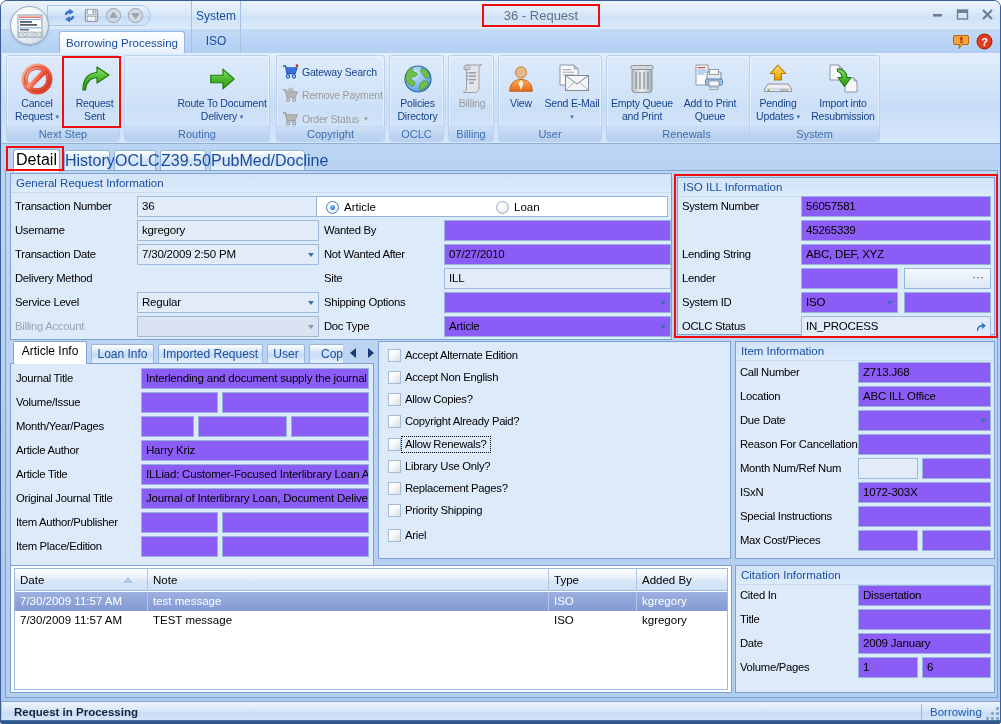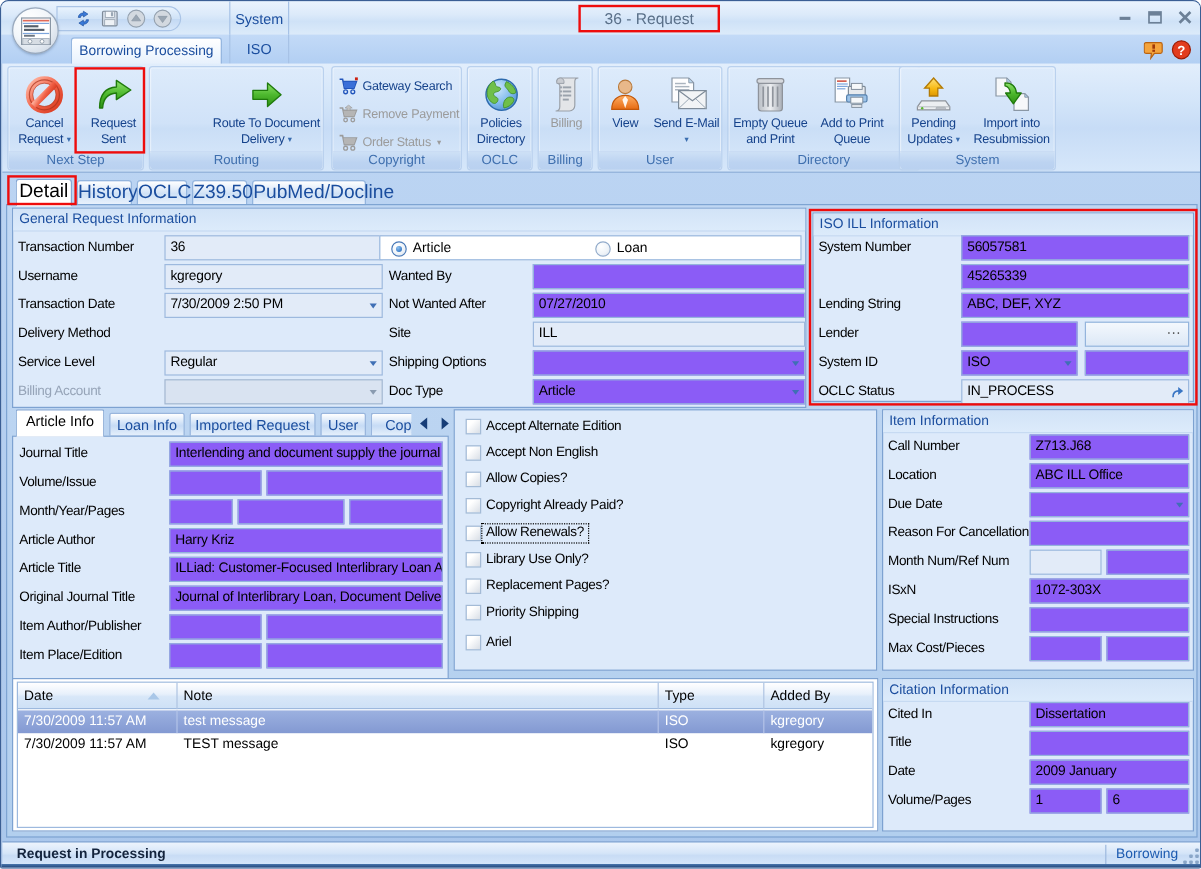--- a/index.html
+++ b/index.html
@@ -427,21 +427,21 @@
               <rect x="2" y="3" width="14" height="9" rx="1" fill="#e7eaee" stroke="#7e8b99" stroke-width="1"></rect>
               <rect x="4.5" y="0.5" width="9" height="5" fill="#f6f8fa" stroke="#7e8b99" stroke-width=".8"></rect>
               <rect x="0.5" y="10" width="17" height="6" rx="1.5" fill="#9cc2e8" stroke="#5580ad" stroke-width="1"></rect>
               <rect x="4" y="12" width="10" height="5" fill="#f6f8fa" stroke="#7e8b99" stroke-width=".8"></rect>
               <rect x="4.8" y="18" width="8.4" height="2.6" fill="#dde2e8" stroke="#7e8b99" stroke-width=".7"></rect>
             </g>
           </svg>
         </span>
         <span class="blabel">Add to Print Queue</span>
       </div>
-      <div class="rcaption">Directory</div>
+      <div class="rcaption">Renewals</div>
     </div>
 
     <div class="rgroup" style="left:747px; width:131px;">
       <div class="bigbtn" style="left:2px; width:52px;">
         <span class="bicon">
           <svg width="34" height="32" viewBox="0 0 34 32">
             <defs>
                 <linearGradient id="ggold" x1="0" y1="0" x2="0" y2="1">
               <stop offset="0" stop-color="#ffe27a"></stop>
                   <stop offset=".6" stop-color="#f7b913"></stop>

